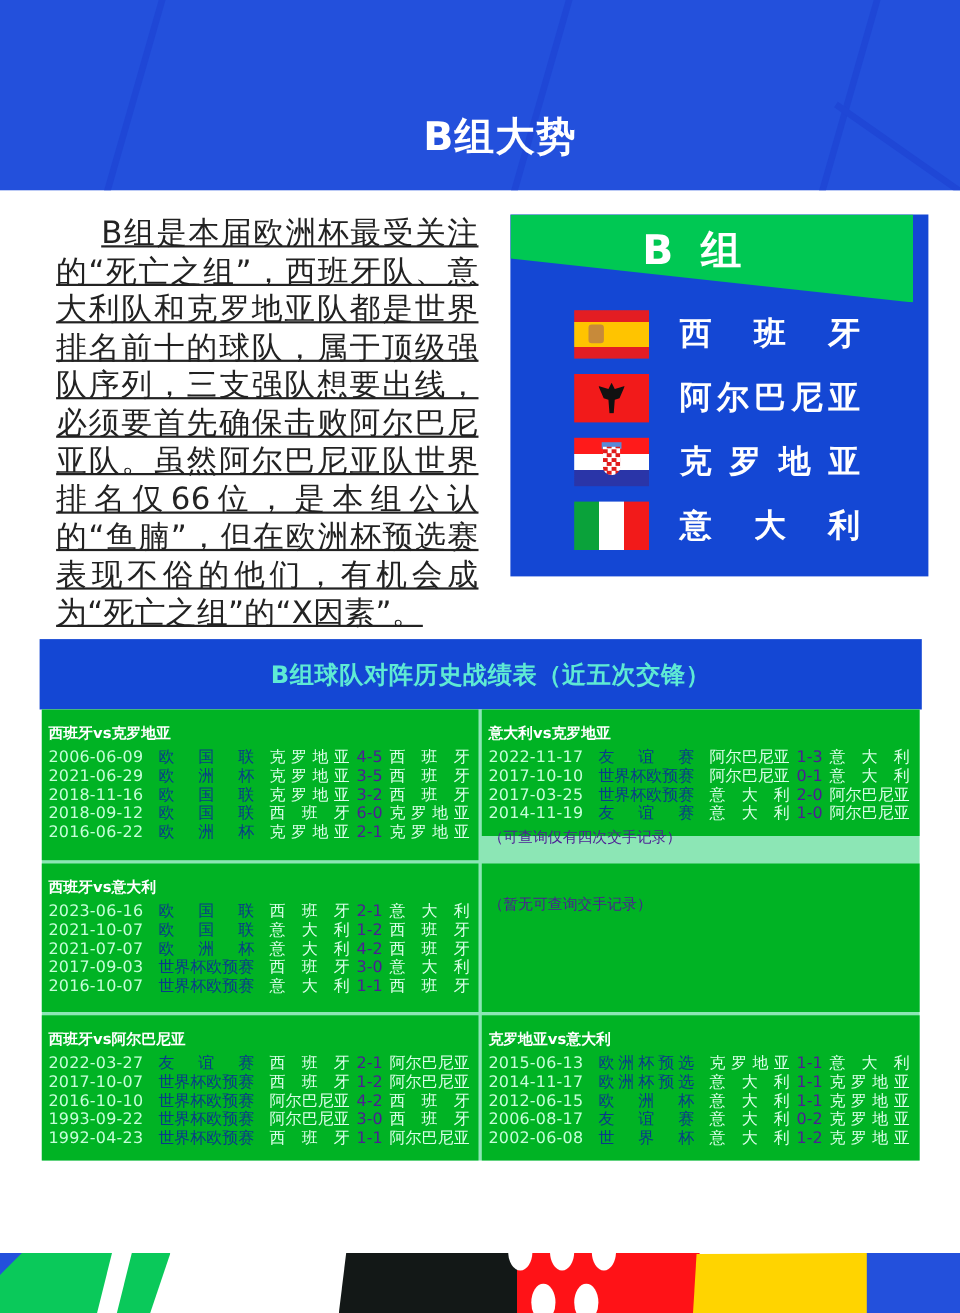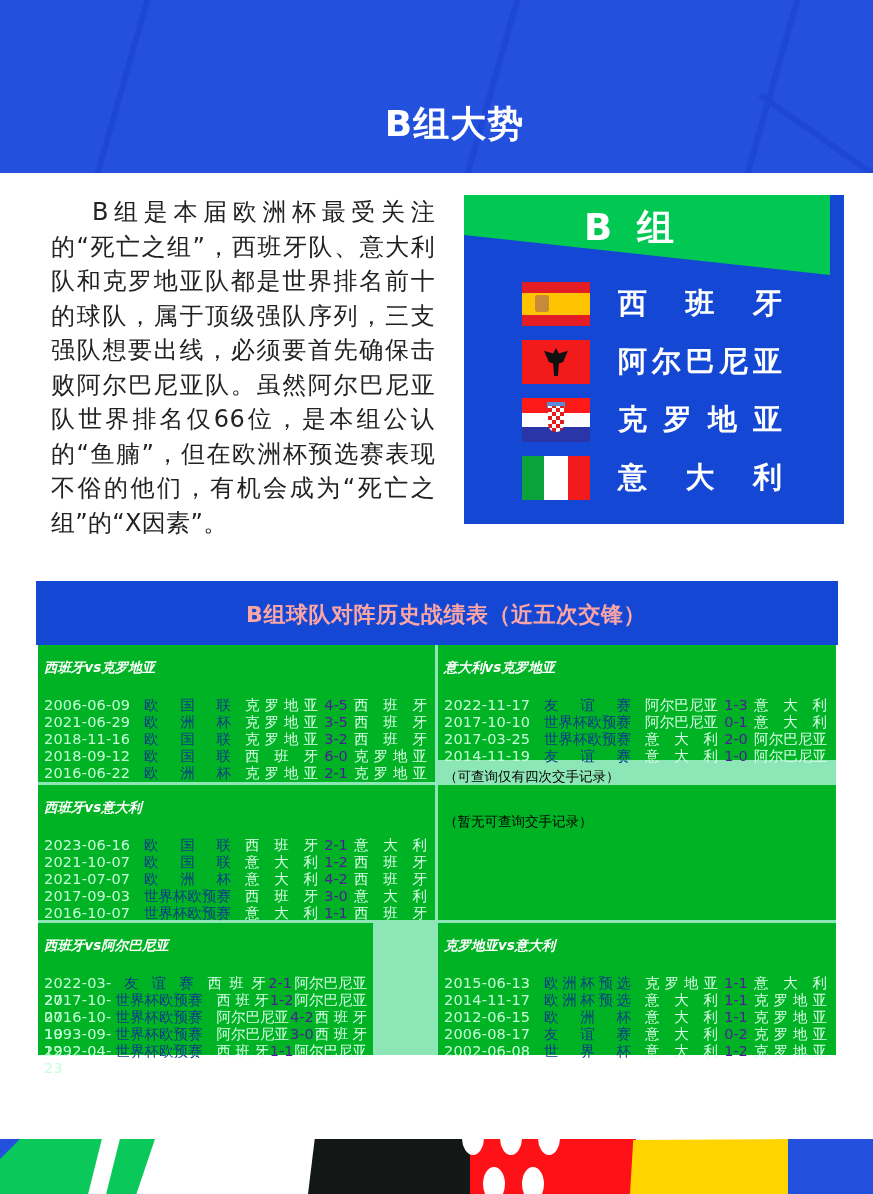--- a/index.html
+++ b/index.html
@@ -7,22 +7,22 @@
          font-family:"DejaVu Sans","Liberation Sans",sans-serif; }
 
   
   .header { position:absolute; left:0; top:0; width:873px; height:173px; background:#2350dc; overflow:hidden; }
   .header .stripe { position:absolute; width:6px; height:260px; background:#1f47d6; top:-20px; transform:rotate(16deg); transform-origin:top left; }
   .header .diag { position:absolute; width:220px; height:6px; background:#1f47d6; left:760px; top:92px; transform:rotate(35deg); transform-origin:left center; }
   .header .title { position:absolute; left:0; width:873px; top:100px; text-align:center; color:#fff;
                    font-size:36px; font-weight:bold; letter-spacing:1px;padding-left:36px; }
 
   
-  .intro { position:absolute; left:51px; top:195px; width:384px; color:#222; font-size:24px; line-height:34.5px;
-           text-indent:41px; text-align:justify; letter-spacing:0.3px; }
+  .intro { position:absolute; left:51px; top:195px; width:384px; color:#222; font-size:28px; line-height:34.5px;
+           text-indent:41px; text-align:justify; letter-spacing:0.3px;text-decoration:underline; }
 
   
   .card { position:absolute; left:464px; top:195px; width:380px; height:329px; background:#1447d4; overflow:hidden; }
   .card .green { position:absolute; left:0; top:0; width:366px; height:80px; background:#00c853;
                  clip-path:polygon(0 0,100% 0,100% 100%,0 50%); }
   .card .card-title { position:absolute; left:0; width:366px; top:8px; text-align:center; color:#fff; font-size:37px; font-weight:bold; letter-spacing:6px; padding-right:30px; }
   .team-row { position:absolute; left:58px; height:44px; width:300px; }
   .flag { position:absolute; left:0; top:0; width:68px; height:44px; overflow:hidden; }
   .team-name { position:absolute; left:96px; top:2px; width:164px; color:#fff; font-size:29px; font-weight:bold;
                display:flex; justify-content:space-between; }
@@ -34,32 +34,32 @@
   .alb .eagle { position:absolute; left:22px; top:8px; width:24px; height:28px; background:#111;
                 clip-path:polygon(50% 0,62% 20%,100% 10%,80% 50%,62% 55%,58% 100%,42% 100%,38% 55%,20% 50%,0 10%,38% 20%); }
   .cro { background:linear-gradient(#ff1a1a 0 33%, #ffffff 33% 66%, #2a35a8 66%); }
   .cro .shield { position:absolute; left:26px; top:8px; width:16px; height:26px; border-radius:0 0 8px 8px;
                  background:repeating-conic-gradient(#e01c1c 0 25%, #fff 0 50%) 0 6px/8px 8px; }
   .cro .crown { position:absolute; left:25px; top:4px; width:18px; height:6px; background:#5a8ad6; }
   .ita { background:linear-gradient(90deg,#0aa23a 0 33%, #ffffff 33% 67%, #f21a1a 67%); }
 
   
   .table-head { position:absolute; left:36px; top:581px; width:802px; height:64px; background:#1447d4;
-                color:#fca5a5; font-size:22px; font-weight:bold; text-align:center; line-height:68px; letter-spacing:0.5px;padding-left:18px; }
+                color:#5eead4; font-size:22px; font-weight:bold; text-align:center; line-height:68px; letter-spacing:0.5px;padding-left:18px; }
   .grid { position:absolute; left:38px; top:645px; width:798px; height:410px; background:#8ce6b5; }
   .cell { position:absolute; background:#00b324; padding:10px 6px 0 6px; }
-  .cell-title { color:#fff; font-size:13.5px; font-weight:bold; height:24px; line-height:24px;font-style:italic; }
-  .rows { margin-top:18px; }
+  .cell-title { color:#fff; font-size:13.5px; font-weight:bold; height:24px; line-height:24px; }
+  .rows { margin-top:2px; }
   .row { display:flex; height:17px; line-height:17px; font-size:14.5px; }
   .row .date { width:100px; color:#c4ffd8; letter-spacing:0.2px; }
   .row .comp { width:87px; color:#0a3a8a; display:flex; justify-content:space-between; margin-right:14px; }
   .row .home { width:73px; color:#d9ffe8; display:flex; justify-content:space-between; }
   .row .score { width:36px; color:#4c1d95; text-align:center; }
   .row .away { width:73px; color:#d9ffe8; display:flex; justify-content:space-between; }
-  .note { color:#000000; font-size:13.5px; margin-top:3px; }
+  .note { color:#4c1d95; font-size:13.5px; margin-top:3px; }
 
   
   .footer { position:absolute; left:0; top:1139px; width:873px; height:55px; overflow:hidden; }
   .f-blue1 { position:absolute; left:0; top:0; width:20px; height:20px; background:#2350dc; clip-path:polygon(0 0,100% 0,0 100%); }
   .f-green { position:absolute; left:0; top:0; width:155px; height:55px; background:#0ac95a; clip-path:polygon(0 0,100% 0,88% 100%,0 100%); }
   .f-white { position:absolute; left:95px; top:0; width:18px; height:55px; background:#fff; transform:skewX(-14deg); }
   .f-black { position:absolute; left:308px; top:0; width:168px; height:55px; background:#131817; clip-path:polygon(4% 0,100% 0,97% 100%,0 100%); }
   .f-red { position:absolute; left:470px; top:0; width:166px; height:55px; background:#ff1217; }
   .f-red .dot { position:absolute; width:22px; height:34px; background:#fff; border-radius:50%; }
   .f-yellow { position:absolute; left:630px; top:0; width:162px; height:55px; background:#ffd400; clip-path:polygon(2% 2%,100% 0,100% 100%,0 100%); }
@@ -434,21 +434,21 @@
             <span>班</span>
             <span>牙</span>
           </span>
         </div>
       </div>
     </div>
   <div class="cell" style="left:400px;top:140px;width:398px;height:135px">
       <div class="rows"></div>
       <div class="note" style="margin-top: 18px;">（暂无可查询交手记录）</div>
     </div>
-  <div class="cell" style="left:0;top:278px;width:335px;height:132px">
+  <div class="cell" style="left:0;top:278px;width:397px;height:132px">
       <div class="cell-title">西班牙vs阿尔巴尼亚</div>
       <div class="rows">
         <div class="row">
           <span class="date">2022-03-27</span>
           <span class="comp">
             <span>友</span>
             <span>谊</span>
             <span>赛</span>
           </span>
           <span class="home">

